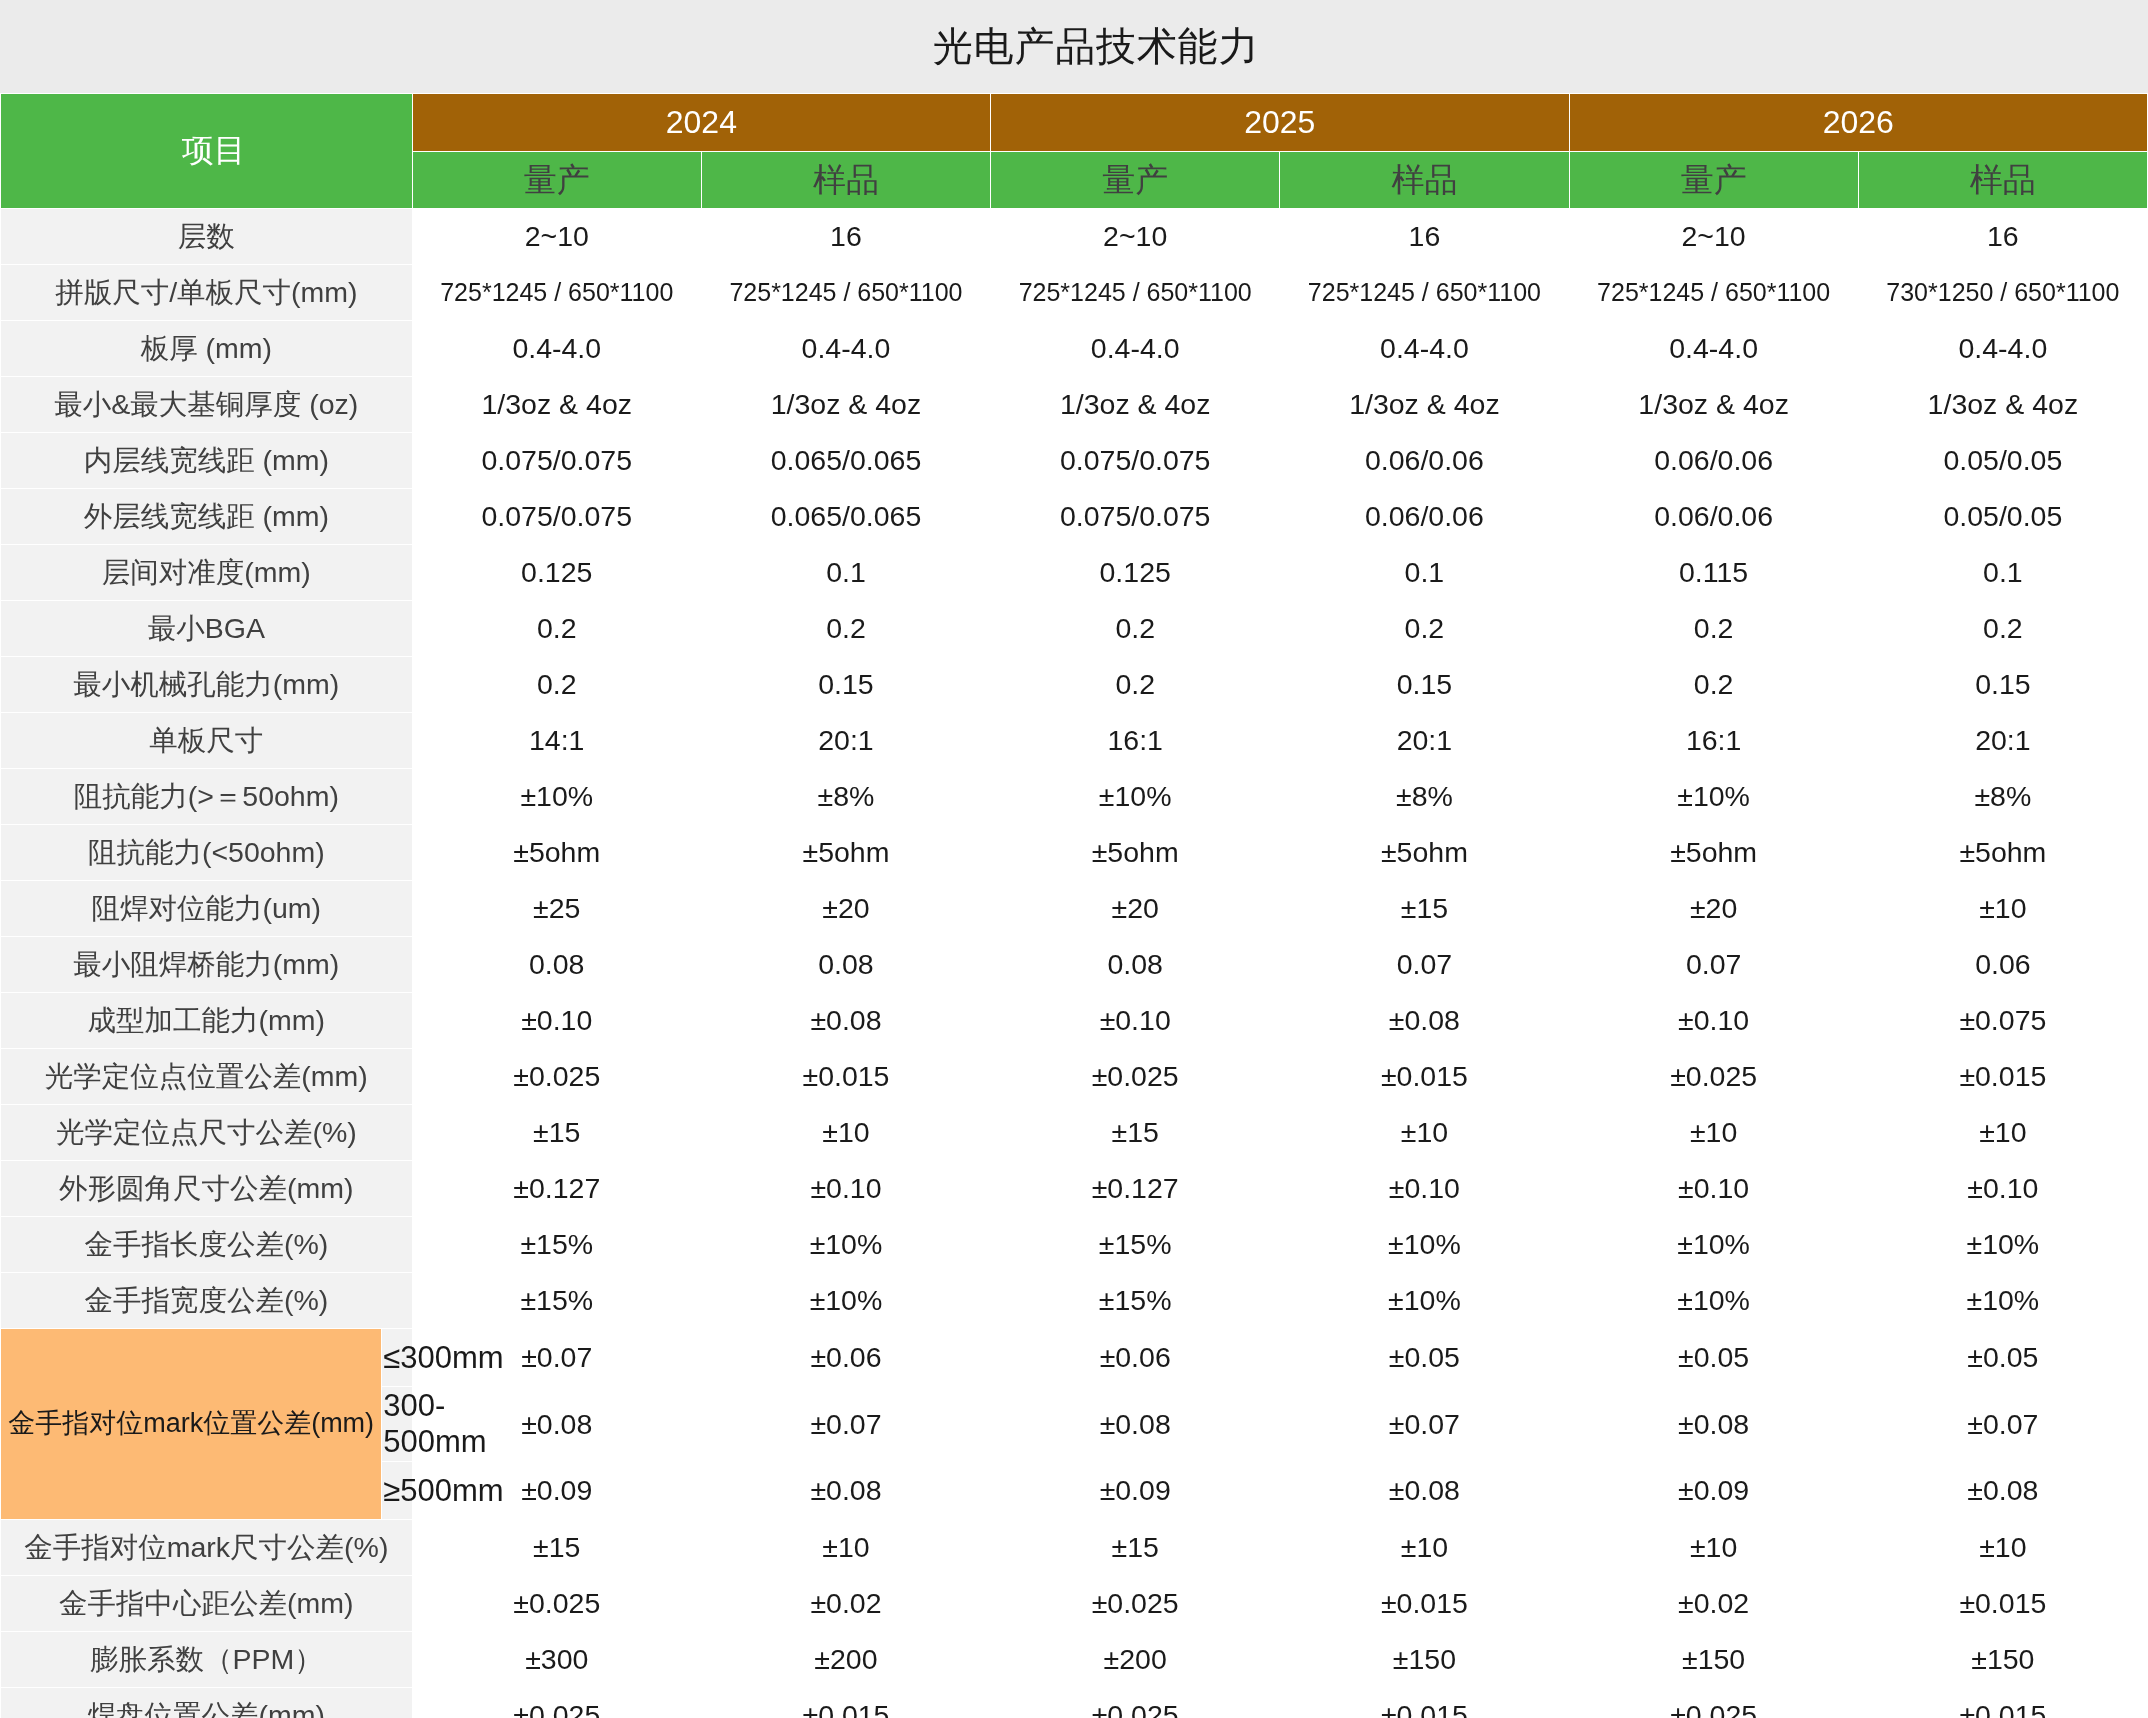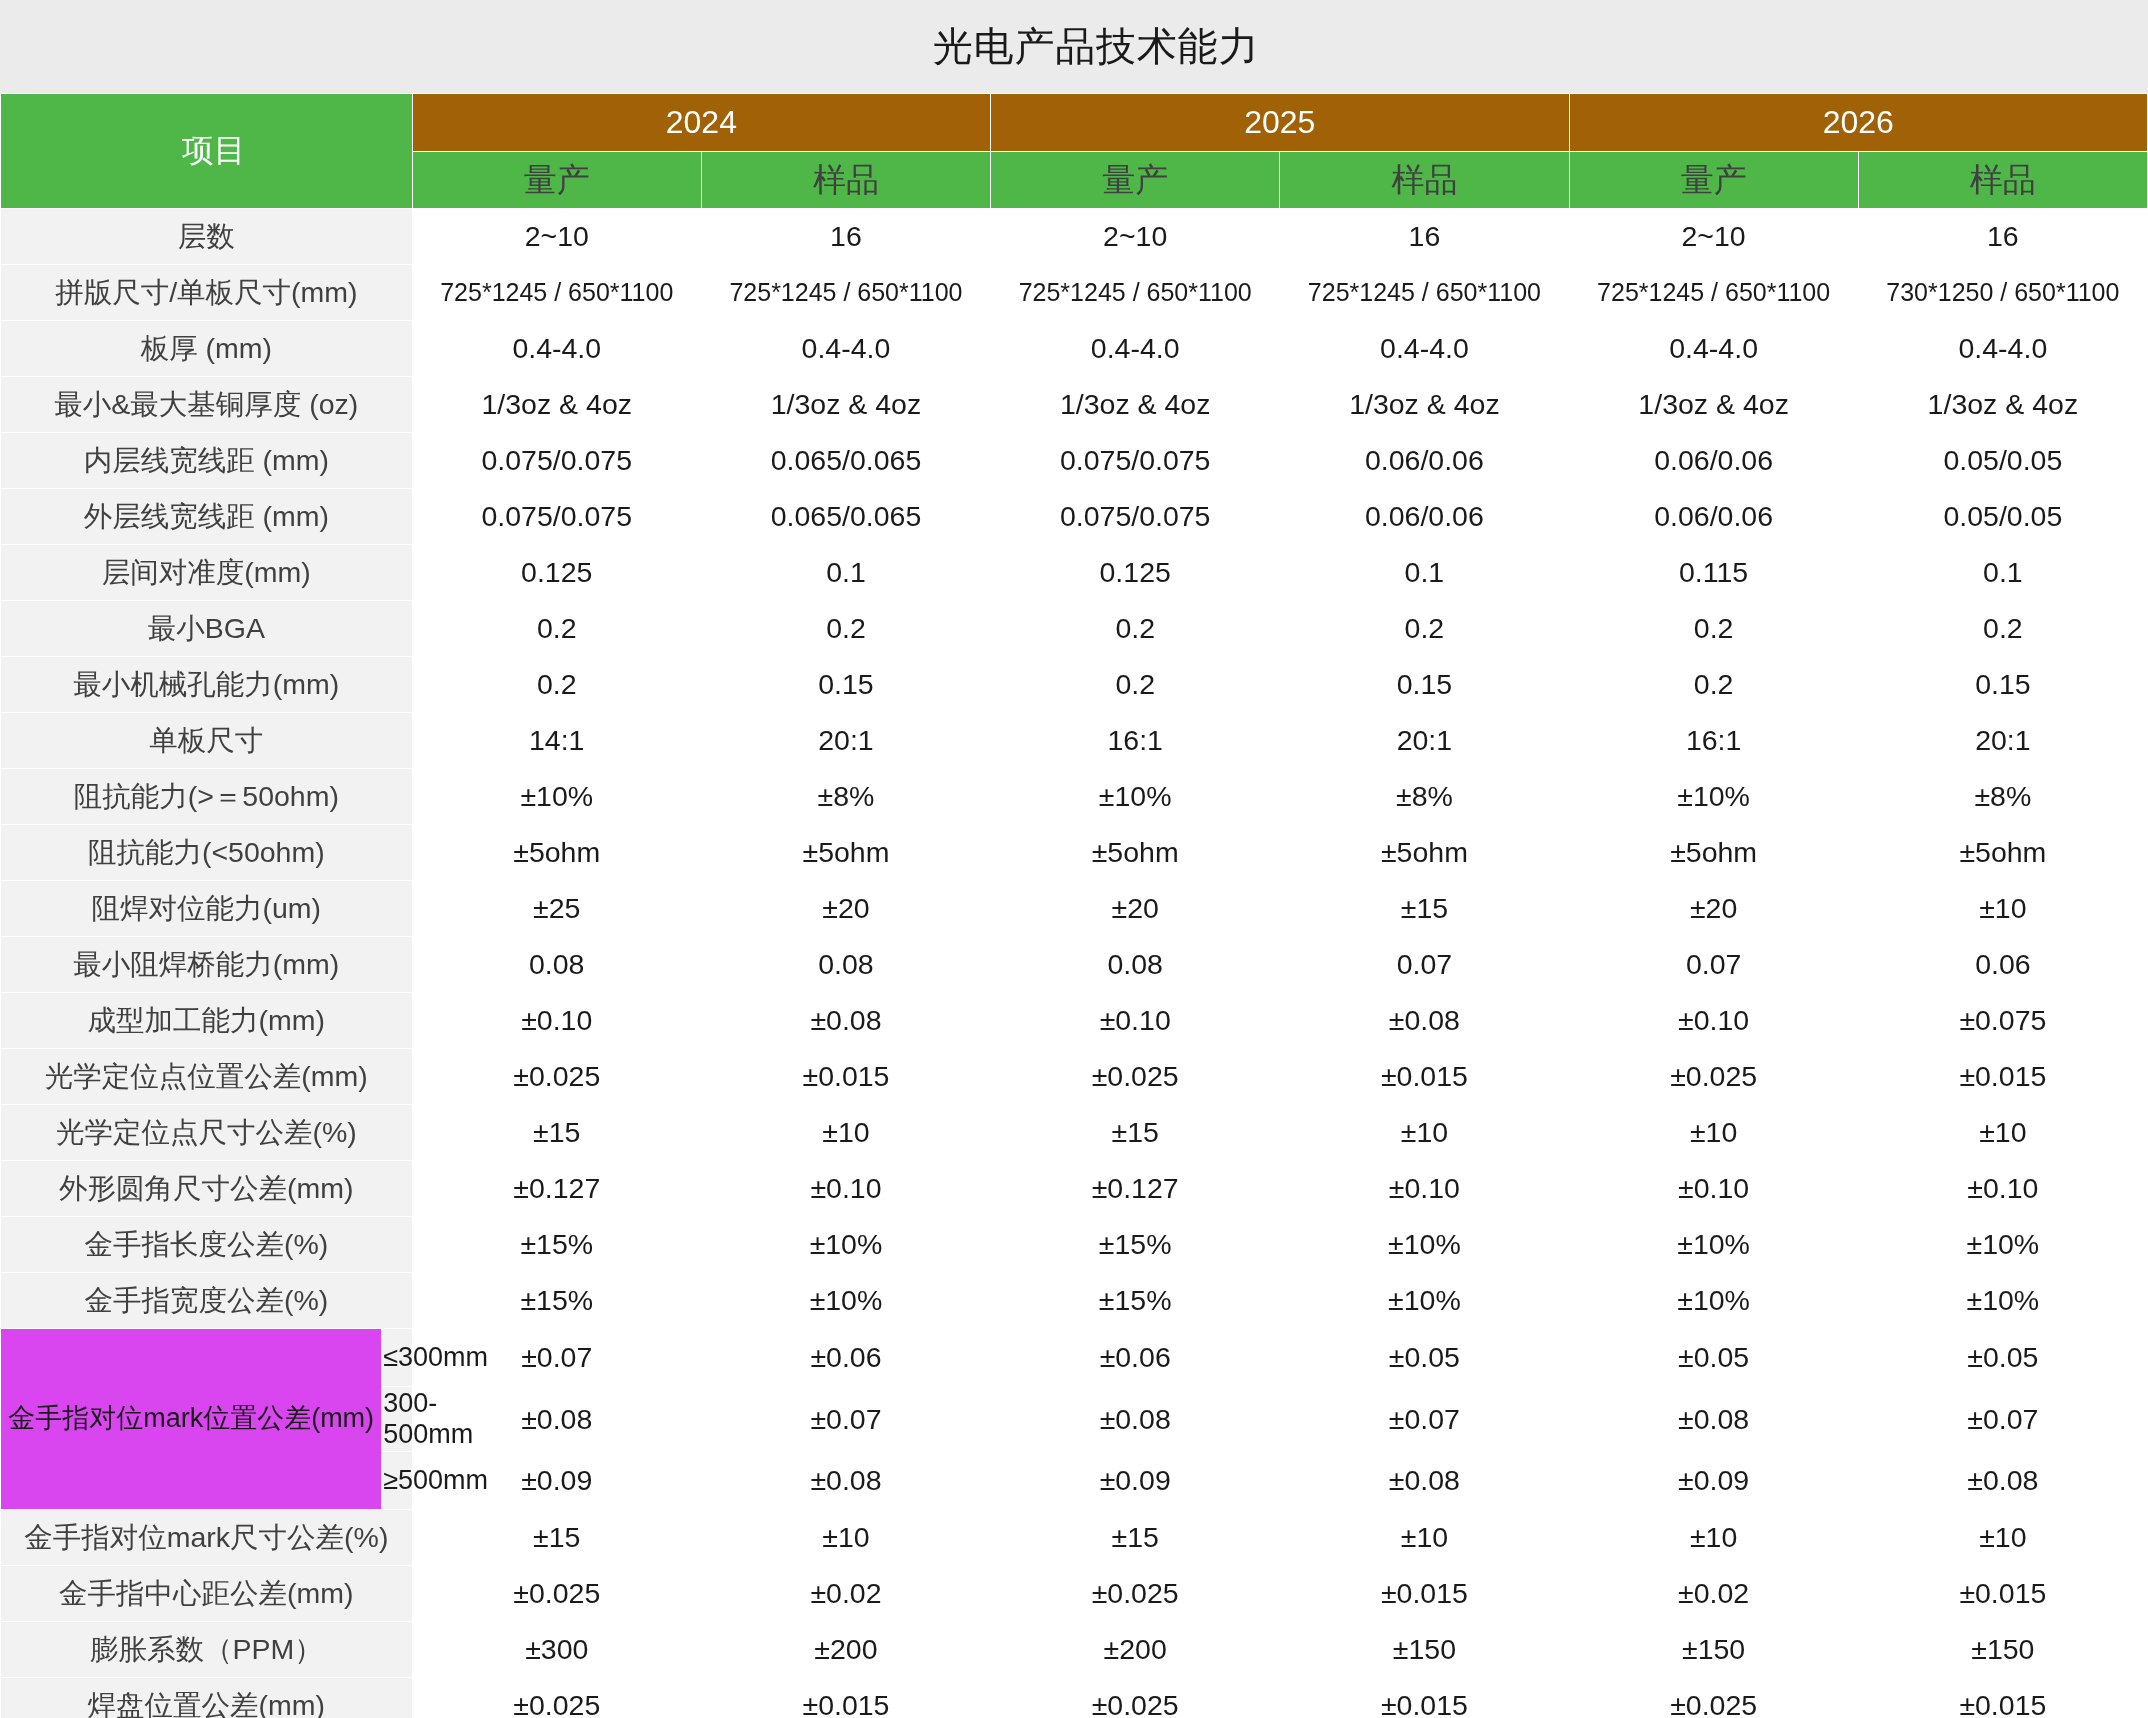--- a/index.html
+++ b/index.html
@@ -74,25 +74,25 @@
     height: 55px;
     white-space: nowrap;
     padding: 0 1.7px;
   }
   .val.small {
     font-size: 25px;
   }
   .sublabel {
     background: #f2f2f2;
     color: #1a1a1a;
-    font-size: 27px;
+    font-size: 31px;
     height: 55px;
   }
   .groupLabel {
-    background: #d946ef;
+    background: #fdba74;
     color: #1a1a1a;
     font-size: 27px;
     line-height: 1.25;
     padding: 0 5px;
   }
   
   col.c-item { width: 232px; }
   col.c-sub  { width: 18.5px; }
   col.c-val  { width: 176px; }
 </style>

